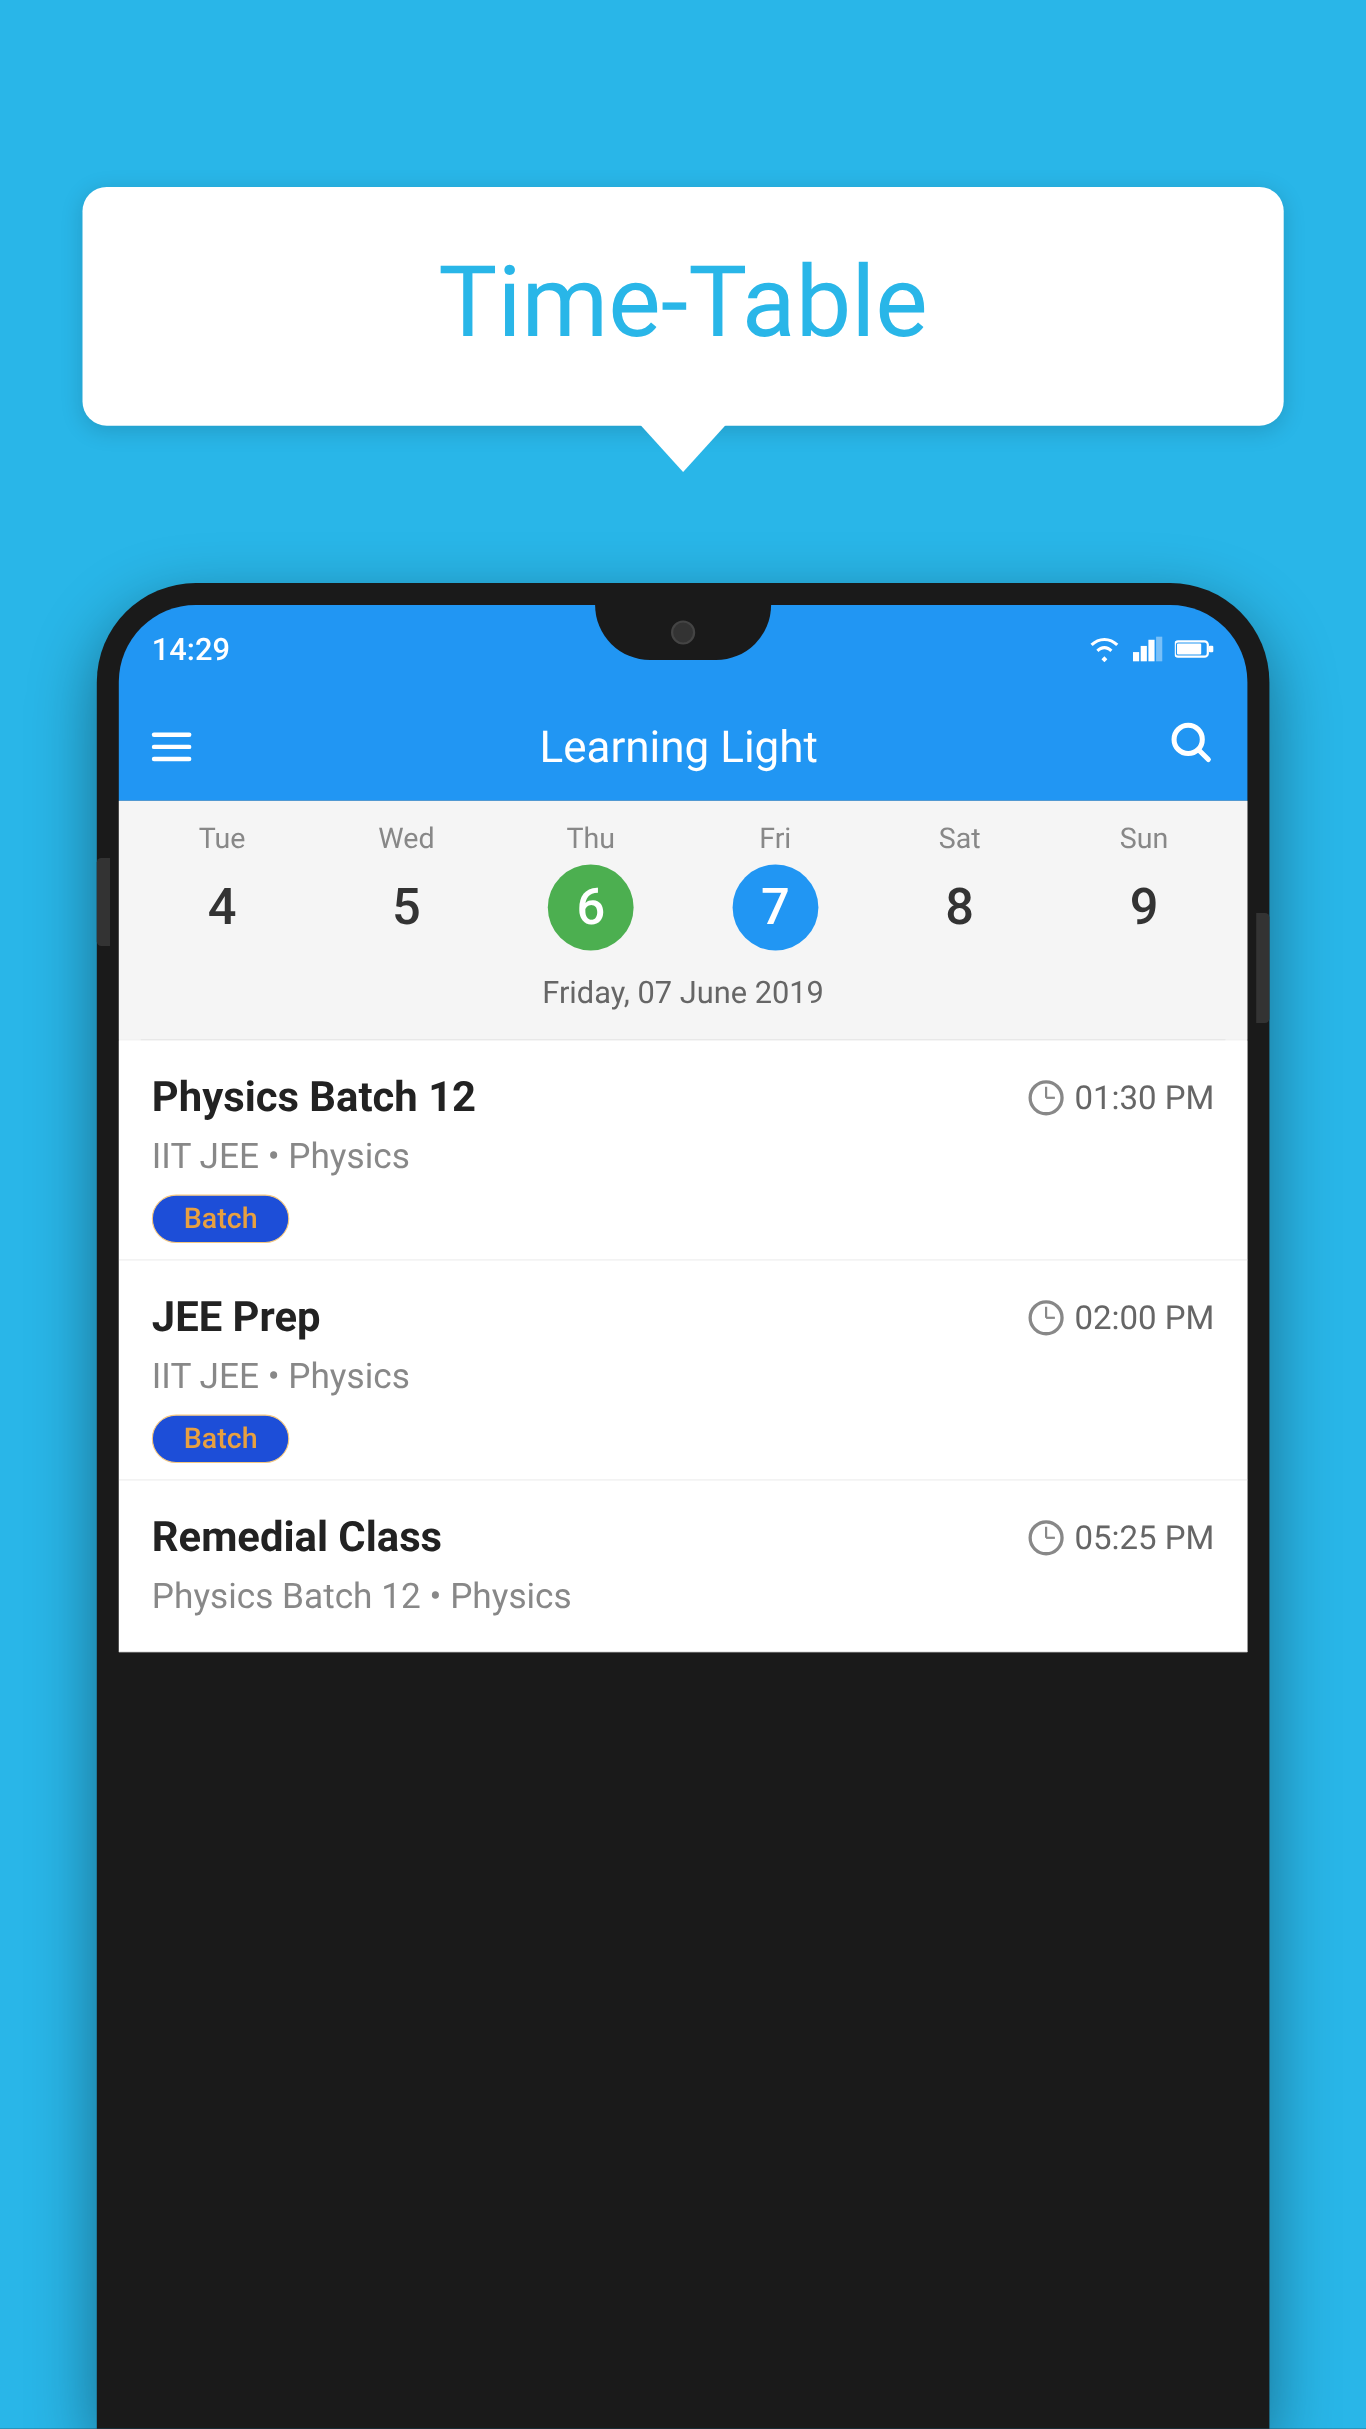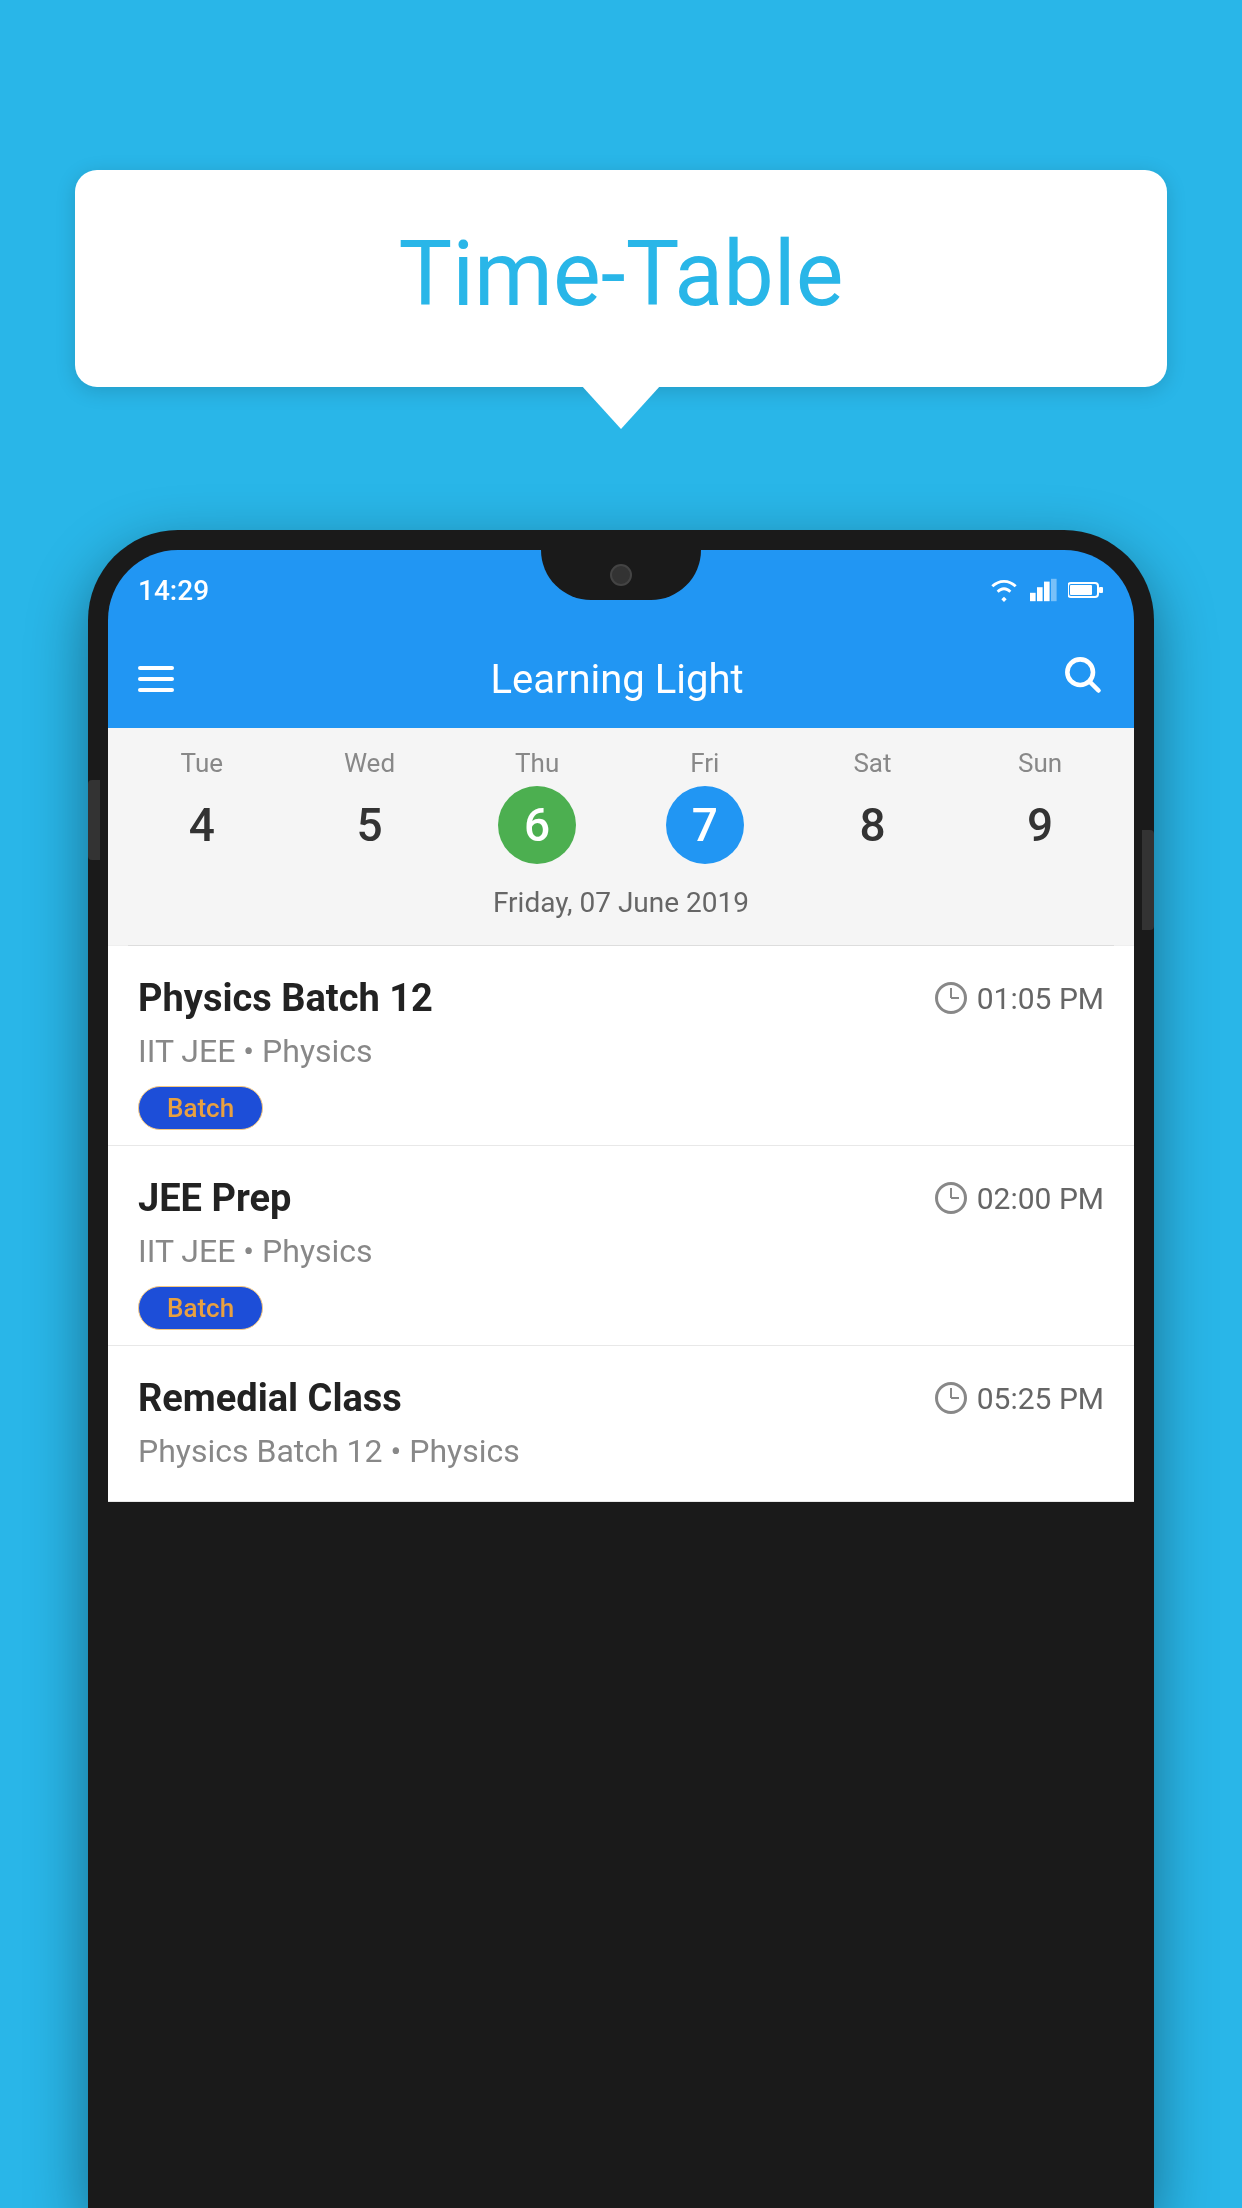--- a/index.html
+++ b/index.html
@@ -409,21 +409,21 @@
     </div>
 
     <div class="divider"></div>
 
     <div class="schedule-list">
 
     <div class="schedule-item"><div class="schedule-item-header">
             <div class="schedule-title">Physics Batch 12</div>
             <div class="schedule-time">
               <div class="clock-icon"></div>
-              <span>01:05 PM</span>
+              <span>01:30 PM</span>
             </div>
           </div><div class="schedule-subtitle">IIT JEE • Physics</div><div class="batch-badge">Batch</div></div>
         <div class="schedule-item"><div class="schedule-item-header">
             <div class="schedule-title">JEE Prep</div>
             <div class="schedule-time">
               <div class="clock-icon"></div>
               <span>02:00 PM</span>
             </div>
           </div><div class="schedule-subtitle">IIT JEE • Physics</div><div class="batch-badge">Batch</div></div>
         <div class="schedule-item">

